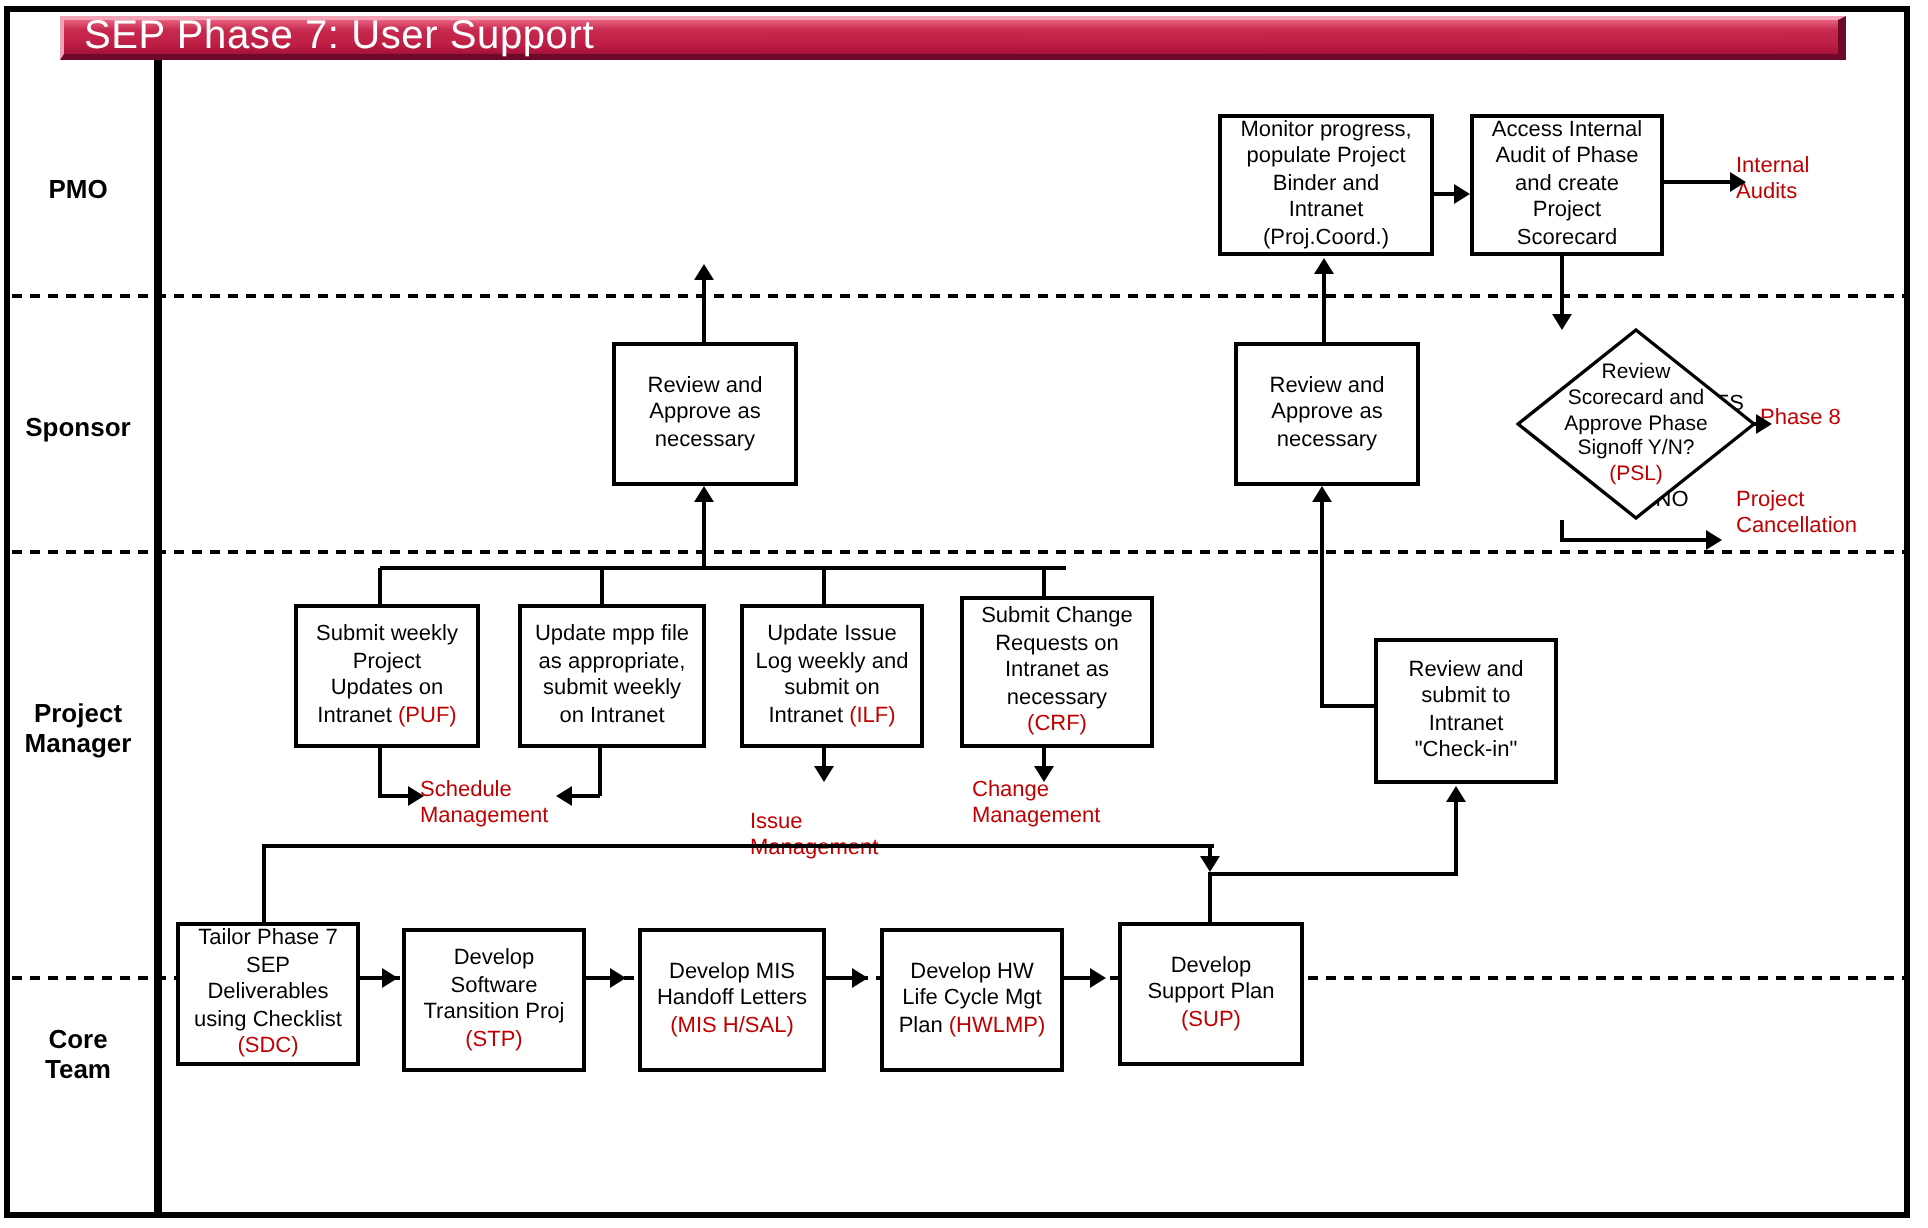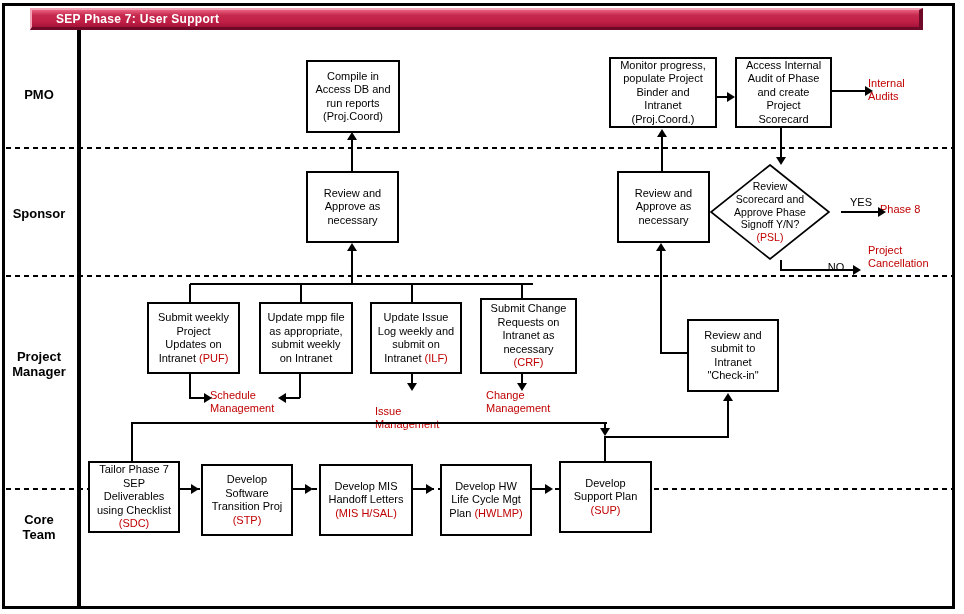--- a/index.html
+++ b/index.html
@@ -5,21 +5,21 @@
   html,body{margin:0;padding:0;background:#fff}
   #stage{position:relative;width:964px;height:614px;background:#fff;overflow:hidden;
          font-family:"Liberation Sans",sans-serif;color:#000}
   .abs{position:absolute}
   .frame{position:absolute;left:2px;top:3px;width:953px;height:606px;border:3px solid #000;box-sizing:border-box;z-index:1}
   .titlebar{position:absolute;left:30px;top:8px;width:893px;height:22px;box-sizing:border-box;z-index:4;
             background:linear-gradient(180deg,#E9607F 0%,#C62A4E 30%,#C01F45 70%,#A5123A 100%);
             border-top:2px solid #F2A3B5;border-left:2px solid #F2A3B5;
             border-bottom:3px solid #6E0A28;border-right:4px solid #6E0A28;
             display:flex;align-items:center}
-  .titlebar span{color:#fff;font-weight:bold;font-size:12px;padding-left:24px;letter-spacing:.3px;white-space:nowrap}
+  .titlebar span{color:#fff;font-weight:normal;font-size:20px;padding-left:10px;letter-spacing:.3px;white-space:nowrap}
   .divider{position:absolute;left:77px;top:30px;width:4px;height:578px;background:#000;z-index:2}
   .dash{position:absolute;height:2px;z-index:1;background:repeating-linear-gradient(90deg,#000 0 5px,transparent 5px 9px)}
   .lane-label{position:absolute;left:4px;width:70px;text-align:center;font-weight:bold;font-size:13px;line-height:15px;z-index:2}
   .node{position:absolute;background:#fff;border:2px solid #000;box-sizing:border-box;z-index:3;
         display:flex;flex-direction:column;justify-content:center;text-align:center;
         font-size:11px;line-height:13.5px;padding:2px 1px}
   .red{color:#C00000}
   .hline,.vline{position:absolute;background:#000;z-index:2}
   .hline{height:2px}
   .vline{width:2px}
@@ -57,26 +57,20 @@
     </div>
   <div class="lane-label" style="top:349px">
       <div>Project</div>
       <div>Manager</div>
     </div>
   <div class="lane-label" style="top:512px">
       <div>Core</div>
       <div>Team</div>
     </div>
 
-  <div class="node" style="left:306px;top:60px;width:94px;height:73px">
-      <div>Compile in</div>
-      <div>Access DB and</div>
-      <div>run reports</div>
-      <div>(Proj.Coord)</div>
-    </div>
   <div class="node" style="left:609px;top:57px;width:108px;height:71px">
       <div>Monitor progress,</div>
       <div>populate Project</div>
       <div>Binder and</div>
       <div>Intranet</div>
       <div>(Proj.Coord.)</div>
     </div>
   <div class="node" style="left:735px;top:57px;width:97px;height:71px">
       <div>Access Internal</div>
       <div>Audit of Phase</div>
@@ -89,21 +83,21 @@
       <div>Review and</div>
       <div>Approve as</div>
       <div>necessary</div>
     </div>
   <div class="node" style="left:617px;top:171px;width:93px;height:72px">
       <div>Review and</div>
       <div>Approve as</div>
       <div>necessary</div>
     </div>
 
-  <div class="abs" style="left:710px;top:164px;width:120px;height:96px;z-index:3">
+  <div class="abs" style="left:758px;top:164px;width:120px;height:96px;z-index:3">
     <svg width="120" height="96">
       <polygon points="60,1 119,48 60,95 1,48" fill="#ffffff" stroke="#000000" stroke-width="1.7"></polygon>
     </svg>
     <div class="dmtext">
         <div>Review</div>
         <div>Scorecard and</div>
         <div>Approve Phase</div>
         <div>Signoff Y/N?</div>
         <div><span class="red">(PSL)</span></div>
       </div>
@@ -171,21 +165,21 @@
     </div>
 
   <div class="rlabel" style="left:868px;top:77px;width:70px">
       <div>Internal</div>
       <div>Audits</div>
     </div>
   <div class="blabel" style="left:843px;top:196px;width:36px">YES</div>
   <div class="rlabel" style="left:880px;top:203px;width:60px">
       <div>Phase 8</div>
     </div>
-  <div class="blabel" style="left:820px;top:261px;width:32px">NO</div>
+  <div class="blabel" style="left:820px;top:244px;width:32px">NO</div>
   <div class="rlabel" style="left:868px;top:244px;width:76px">
       <div>Project</div>
       <div>Cancellation</div>
     </div>
   <div class="rlabel" style="left:210px;top:389px;width:75px">
       <div>Schedule</div>
       <div>Management</div>
     </div>
   <div class="rlabel" style="left:375px;top:405px;width:75px">
       <div>Issue</div>

